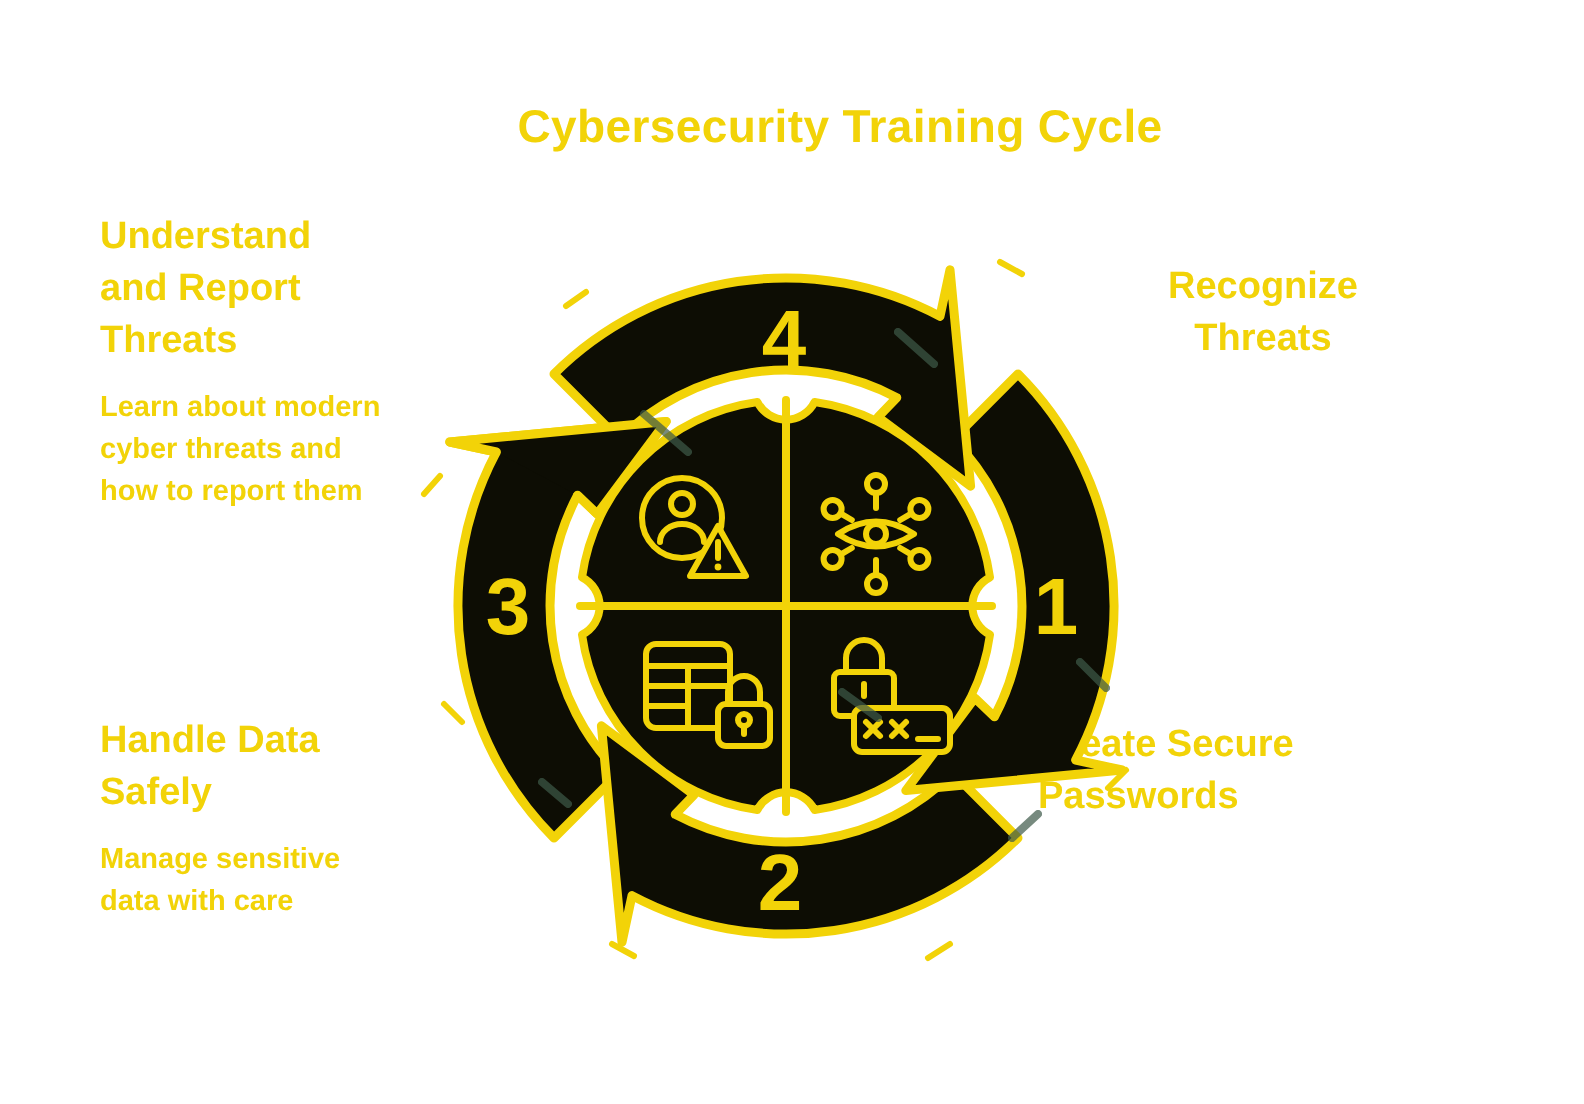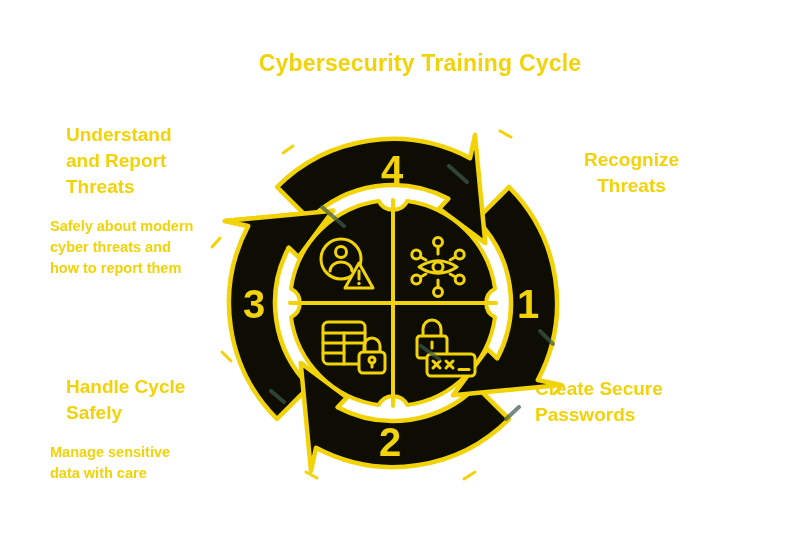--- a/index.html
+++ b/index.html
@@ -12,21 +12,21 @@
   .stage{
     position:relative;width:792px;height:552px;overflow:hidden;
     background:var(--background);
     font-family:"Liberation Sans",sans-serif;
   }
   .title{
     position:absolute;top:50px;left:0;width:100%;text-align:center;
     font-size:23px;font-weight:bold;color:var(--yellow);letter-spacing:.2px;margin-left:24px;
   }
   .block{position:absolute;color:var(--yellow);}
-  .block h2{margin:16px;font-size:19px;line-height:1.37;font-weight:bold;white-space:pre-line;}
+  .block h2{margin:0;font-size:19px;line-height:1.37;font-weight:bold;white-space:pre-line;}
   .block p{margin:10px 0 0;font-size:14.5px;line-height:1.45;font-weight:bold;white-space:pre-line;}
   .tl{left:50px;top:106px;width:185px;text-align:left;}
   .tr{right:58px;top:131px;width:205px;text-align:center;}
   .bl{left:50px;top:358px;width:185px;text-align:left;}
   .br{right:58px;top:360px;width:215px;}
   svg.diagram{position:absolute;left:0;top:0;}
   .seg{fill:var(--ink);stroke:var(--yellow);stroke-width:4.5;stroke-linejoin:round;}
   .seg-fill{fill:var(--ink);stroke:none;}
   .seg-edge{fill:none;stroke:var(--yellow);stroke-width:4.5;stroke-linejoin:round;stroke-linecap:round;}
   .num{font-family:"Liberation Sans",sans-serif;font-size:40px;font-weight:bold;fill:var(--yellow);text-anchor:middle;}
@@ -42,32 +42,32 @@
 <body>
 
 <div class="stage">
 
   <div class="title">Cybersecurity Training Cycle</div>
 
   <div class="block tl">
     <h2>Understand
 and Report
 Threats</h2>
-    <p>Safely about modern
+    <p>Learn about modern
 cyber threats and
 how to report them</p>
   </div>
 
   <div class="block tr">
     <h2>Recognize
 Threats</h2>
   </div>
 
   <div class="block bl">
-    <h2>Handle Cycle
+    <h2>Handle Data
 Safely</h2>
     <p>Manage sensitive
 data with care</p>
   </div>
 
   <div class="block br">
     <h2>Create Secure
 Passwords</h2>
   </div>
 

